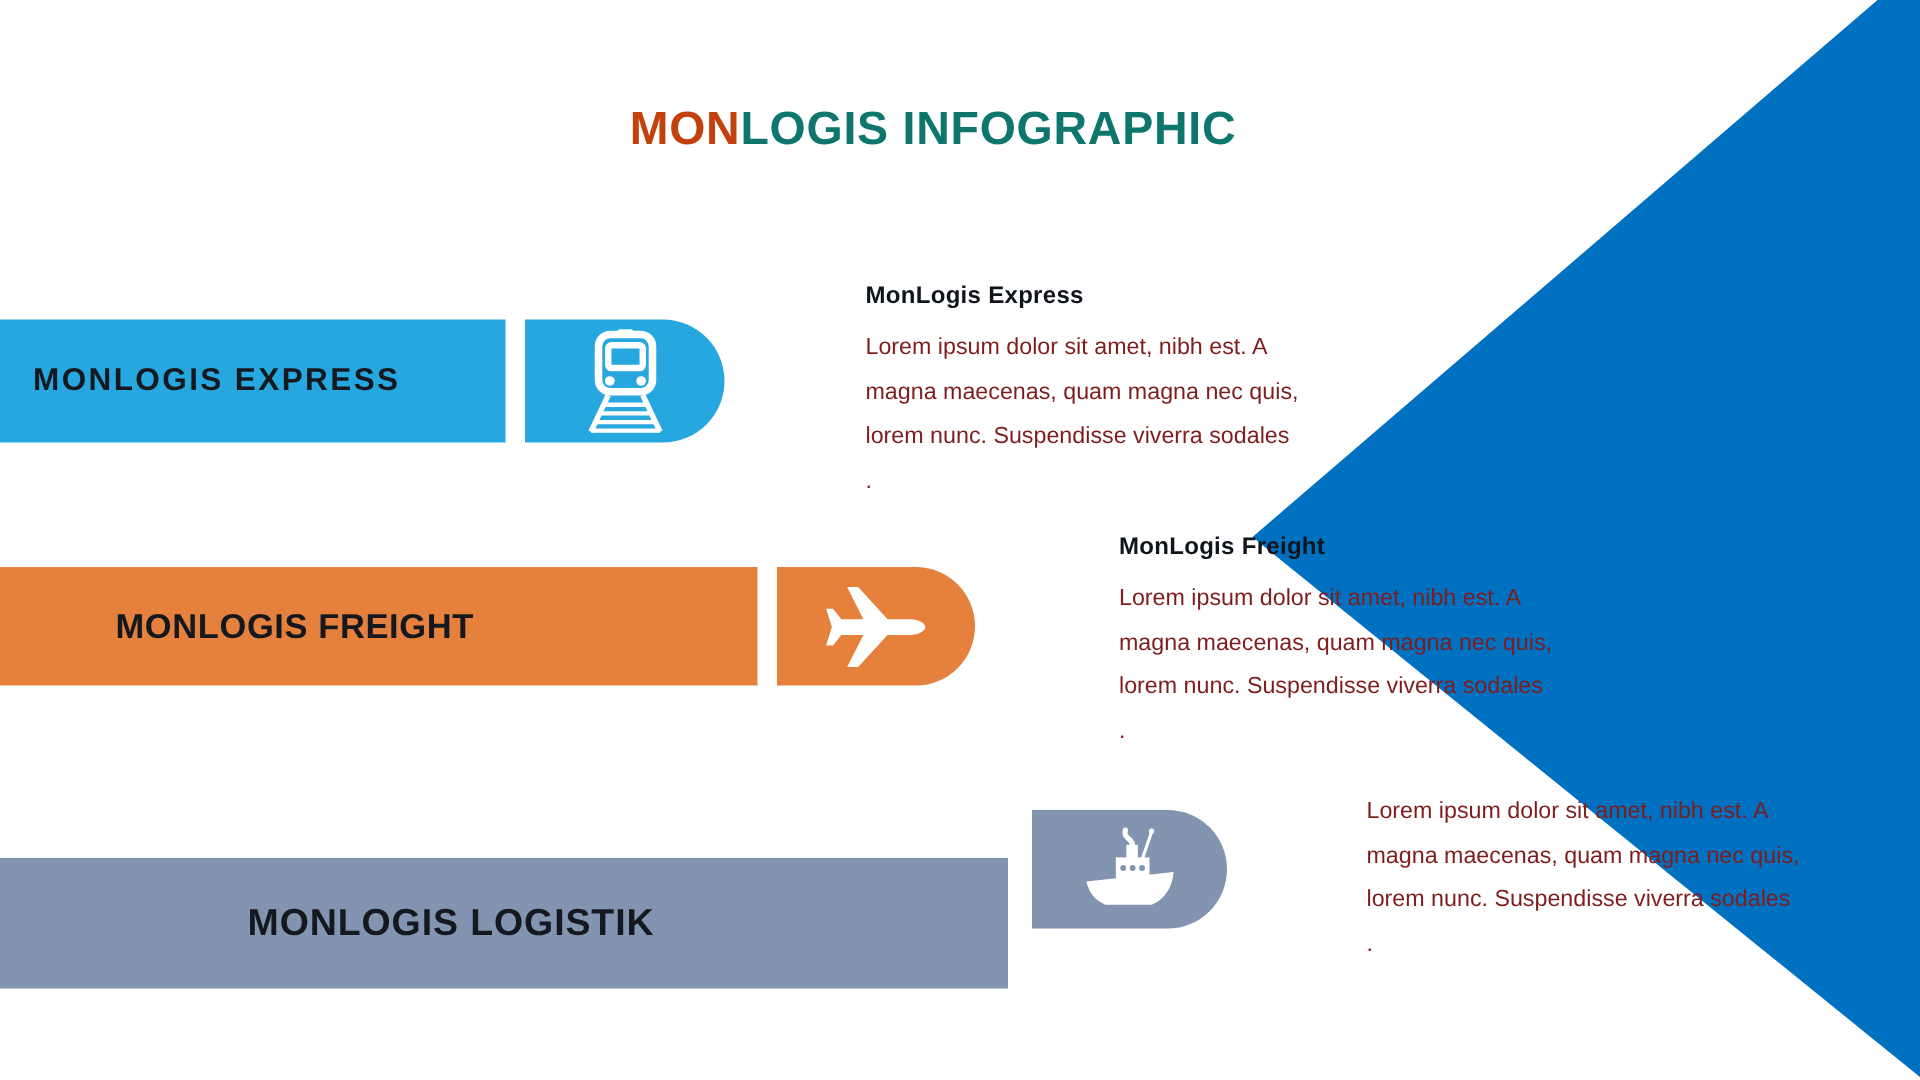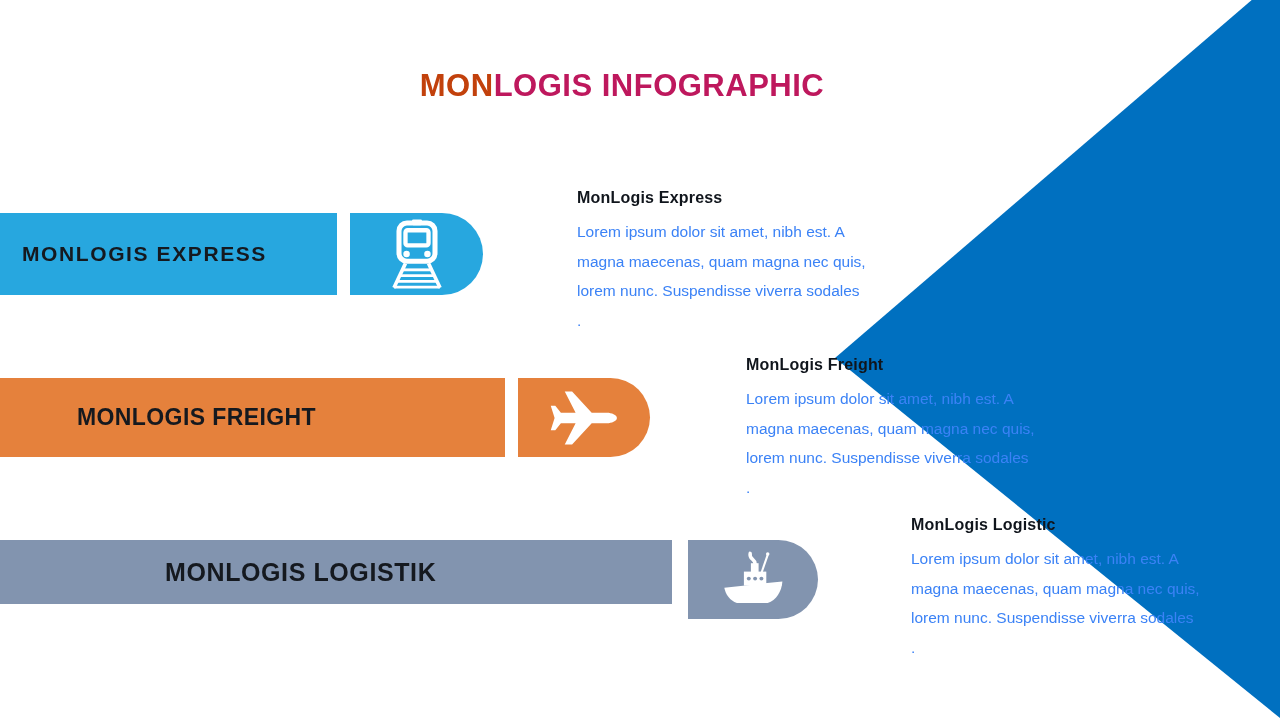--- a/index.html
+++ b/index.html
@@ -32,51 +32,51 @@
   .icon-block{
     position:absolute;z-index:2;
     display:flex;align-items:center;justify-content:center;
   }
   .bar-express{top:213px;height:82px;width:337px;}
   .bar-express .bar-label{font-size:21px;letter-spacing:1.6px;padding-left:22px;}
   .block-express{top:213px;left:350px;width:133px;height:82px;border-radius:0 41px 41px 0;}
   .bar-freight{top:378px;height:79px;width:505px;}
   .bar-freight .bar-label{font-size:23px;letter-spacing:.4px;padding-left:77px;}
   .block-freight{top:378px;left:518px;width:132px;height:79px;border-radius:0 40px 40px 0;}
-  .bar-logistik{top:540px;height:64px;width:672px;}
+  .bar-logistik{top:572px;height:87px;width:672px;}
   .bar-logistik .bar-label{font-size:25px;letter-spacing:.6px;padding-left:165px;}
   .block-logistik{top:540px;left:688px;width:130px;height:79px;border-radius:0 40px 40px 0;}
   
   .article{
     position:absolute;width:292px;z-index:3;
   }
   .article .heading{
     font-size:16px;font-weight:700;color:#10151c;letter-spacing:.2px;
   }
   .article .body{
     margin-top:10px;
-    font-size:15.5px;line-height:29.5px;color:#3b82f6;
+    font-size:15.5px;line-height:29.5px;color:#7f1d1d;
     white-space:pre-line;
   }
   .article-express{left:577px;top:189px;}
   .article-freight{left:746px;top:356px;}
   .article-logistik{left:911px;top:516px;}
   .icon-svg{display:block;}
 </style>
 </head>
 <body>
 
 <div class="slide">
 
   <svg class="diamond-svg" width="1280" height="720" viewBox="0 0 1280 720">
     <polygon points="835,358 1268,-14 1715,347 1280,718" style="fill: rgb(0, 112, 192);"></polygon>
   </svg>
 
   <div class="title">
-    <span class="accent" style="color: #c2410c;">MON</span><span style="color: #be185d;">LOGIS INFOGRAPHIC</span>
+    <span class="accent" style="color: #c2410c;">MON</span><span style="color: #0f766e;">LOGIS INFOGRAPHIC</span>
   </div>
 
   <div class="row-bar bar-express" style="background: rgb(39, 167, 223);">
     <span class="bar-label">MONLOGIS EXPRESS</span>
   </div>
   <div class="icon-block block-express" style="background: rgb(39, 167, 223);">
     <svg class="icon-svg" width="72" height="72" viewBox="0 0 100 100">
       <rect x="43" y="2" width="14" height="8" rx="2" fill="#ffffff"></rect>
       <rect x="25" y="7" width="50" height="53" rx="11" fill="none" stroke="#ffffff" stroke-width="7"></rect>
       <rect x="34" y="17" width="32" height="21" rx="3" fill="none" stroke="#ffffff" stroke-width="6"></rect>
@@ -127,20 +127,19 @@
 
   <div class="article article-freight">
     <div class="heading">MonLogis Freight</div>
     <div class="body">Lorem ipsum dolor sit amet, nibh est. A
 magna maecenas, quam magna nec quis,
 lorem nunc. Suspendisse viverra sodales
 .</div>
   </div>
 
   <div class="article article-logistik">
-    <div class="heading">MonLogis Logistic</div>
     <div class="body">Lorem ipsum dolor sit amet, nibh est. A
 magna maecenas, quam magna nec quis,
 lorem nunc. Suspendisse viverra sodales
 .</div>
   </div>
 
 </div>
 
 </body></html>

